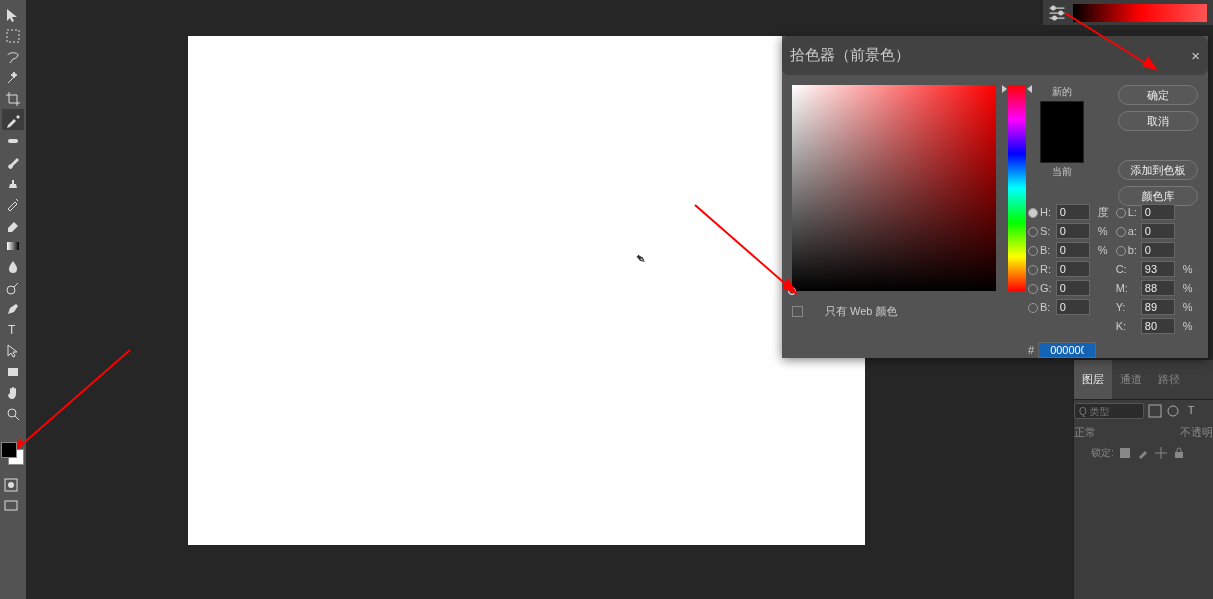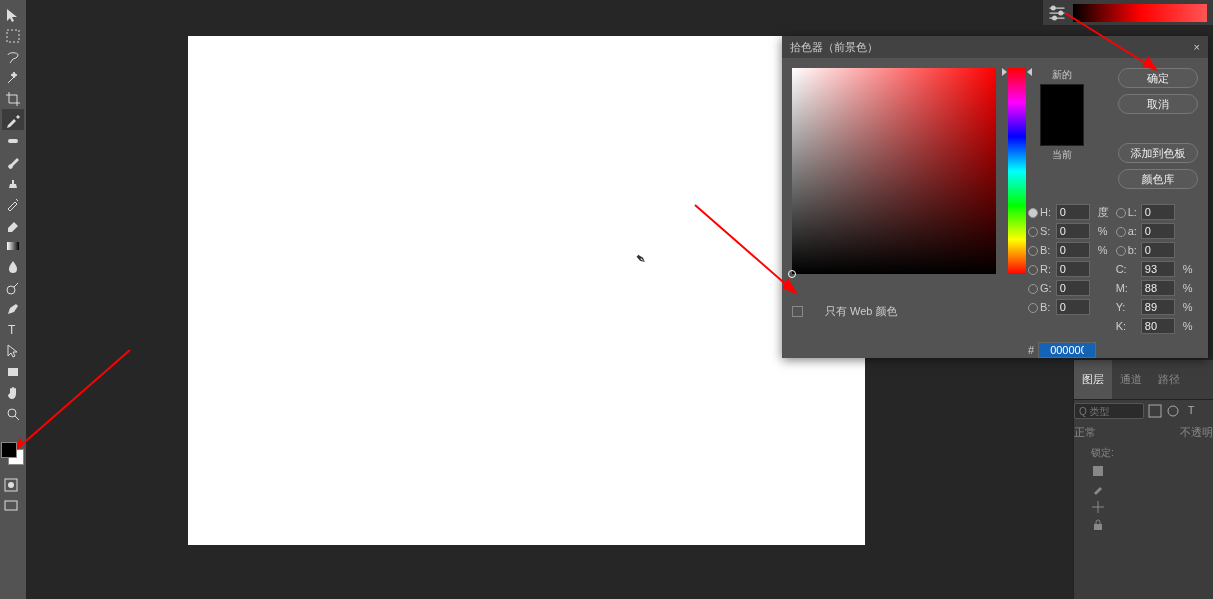--- a/index.html
+++ b/index.html
@@ -31,25 +31,25 @@
 .rpanel { position:absolute; right:0; top:360px; width:140px; height:239px; background:#3c3c3c; border-left:1px solid #222; }
 .rtabs { display:flex; border-bottom:1px solid #222; font-size:11px; }
 .rtabs span { padding:12px 8px; color:#888; cursor:pointer; }
 .rtabs span.active { background:#535353; color:#eee; }
 .rrow { display:flex; align-items:center; padding:3px 0; gap:4px; }
 .rsearch { width:70px; height:16px; background:#2b2b2b; border:1px solid #555; border-radius:2px; font-size:10px; color:#888; padding:0 4px; }
 .ricon{width:14px;height:14px;color:#aaa;}
 .layer-row { display:flex; align-items:center; padding:4px 6px; gap:6px; background:#535353; }
 .layer-eye{width:14px;height:14px;}
 .layer-thumb{width:22px;height:22px;background:#fff;border:1px solid #888;}
-.lockrow{display:flex;align-items:flex-start;gap:4px;padding:3px 17px;color:#888;font-size:10px;flex-direction:column;}
+.lockrow{display:flex;align-items:center;gap:4px;padding:3px 17px;color:#888;font-size:10px;}
 
 
 .picker { position:absolute; left:782px; top:36px; width:426px; height:322px; background:#535353; box-shadow:0 2px 10px rgba(0,0,0,.5); }
-.picker-title { height:22px; background:#424242; display:flex; align-items:center; justify-content:space-between; padding:0 8px; font-size:11px; color:#ccc; }
+.picker-title { height:39px; background:#424242; display:flex; align-items:center; justify-content:space-between; padding:0 8px; font-size:15px; color:#ccc;border-radius:7px; }
 .picker-body{display:flex;padding:10px;gap:12px;}
 .specbox{position:relative;width:204px;height:206px;background:linear-gradient(to top,#000,rgba(0,0,0,0)),linear-gradient(to right,#fff,#ff0000);cursor:crosshair;}
 .specmark{position:absolute;left:-4px;bottom:-4px;width:8px;height:8px;border:1px solid #fff;border-radius:50%;}
 .huebar{width:18px;height:206px;background:linear-gradient(to top,#f00,#ff0,#0f0,#0ff,#00f,#f0f,#f00);position:relative;cursor:pointer;}
 .huetri{position:absolute;left:-6px;top:0;width:0;height:0;border-top:4px solid transparent;border-bottom:4px solid transparent;border-left:5px solid #ccc;}
 .huetri.r{left:auto;right:-6px;border-left:none;border-right:5px solid #ccc;}
 .newcur{width:48px;}
 .newcur .lbl{font-size:10px;color:#ccc;text-align:center;}
 .newcur .box{width:44px;height:62px;border:1px solid #222;margin:2px auto;}
 .newcur .box .half{height:50%;}

